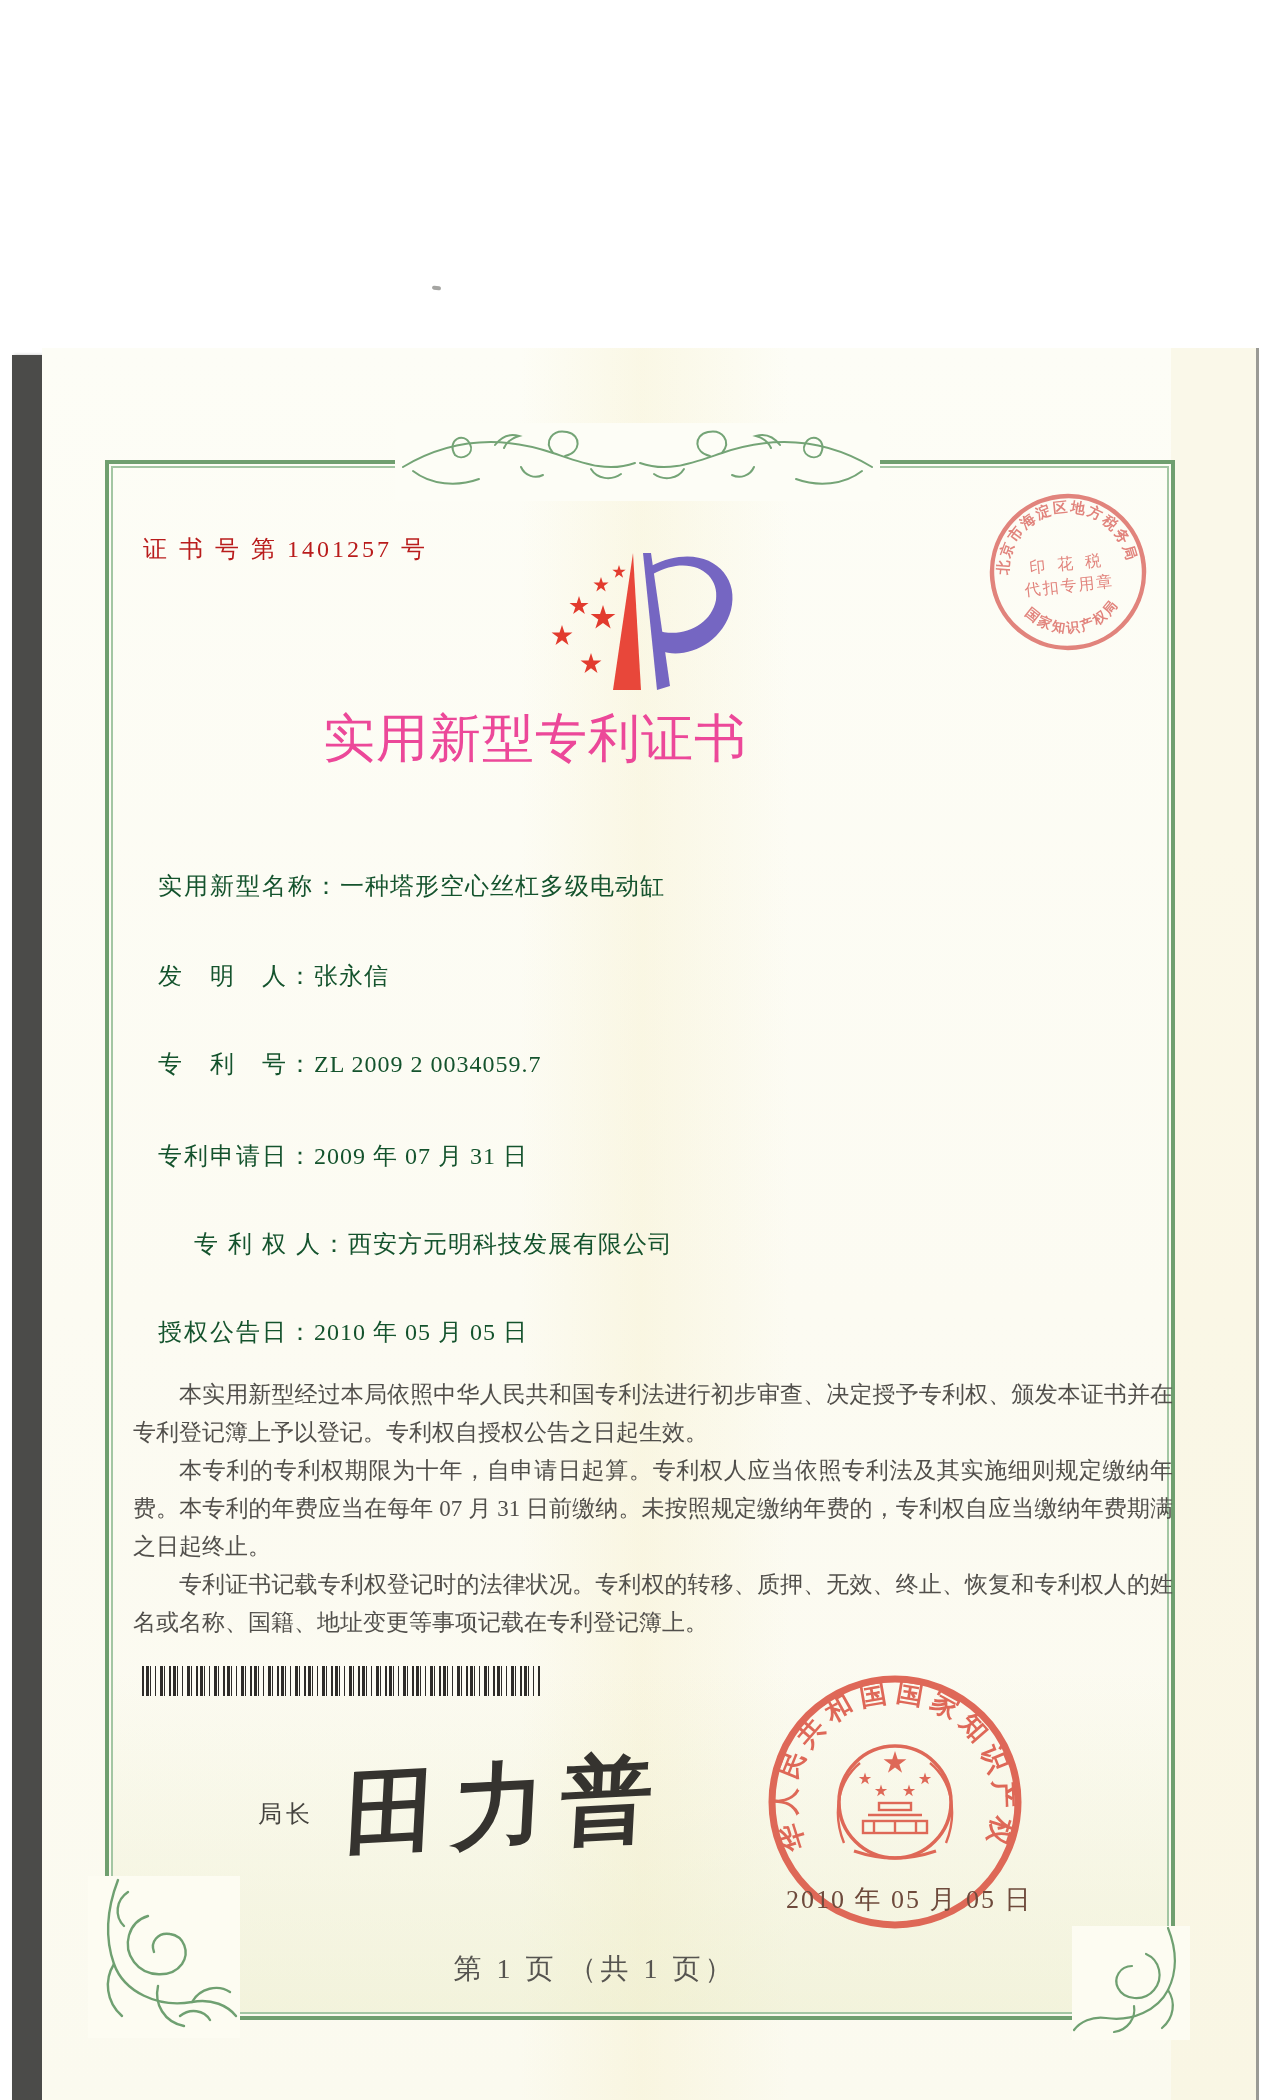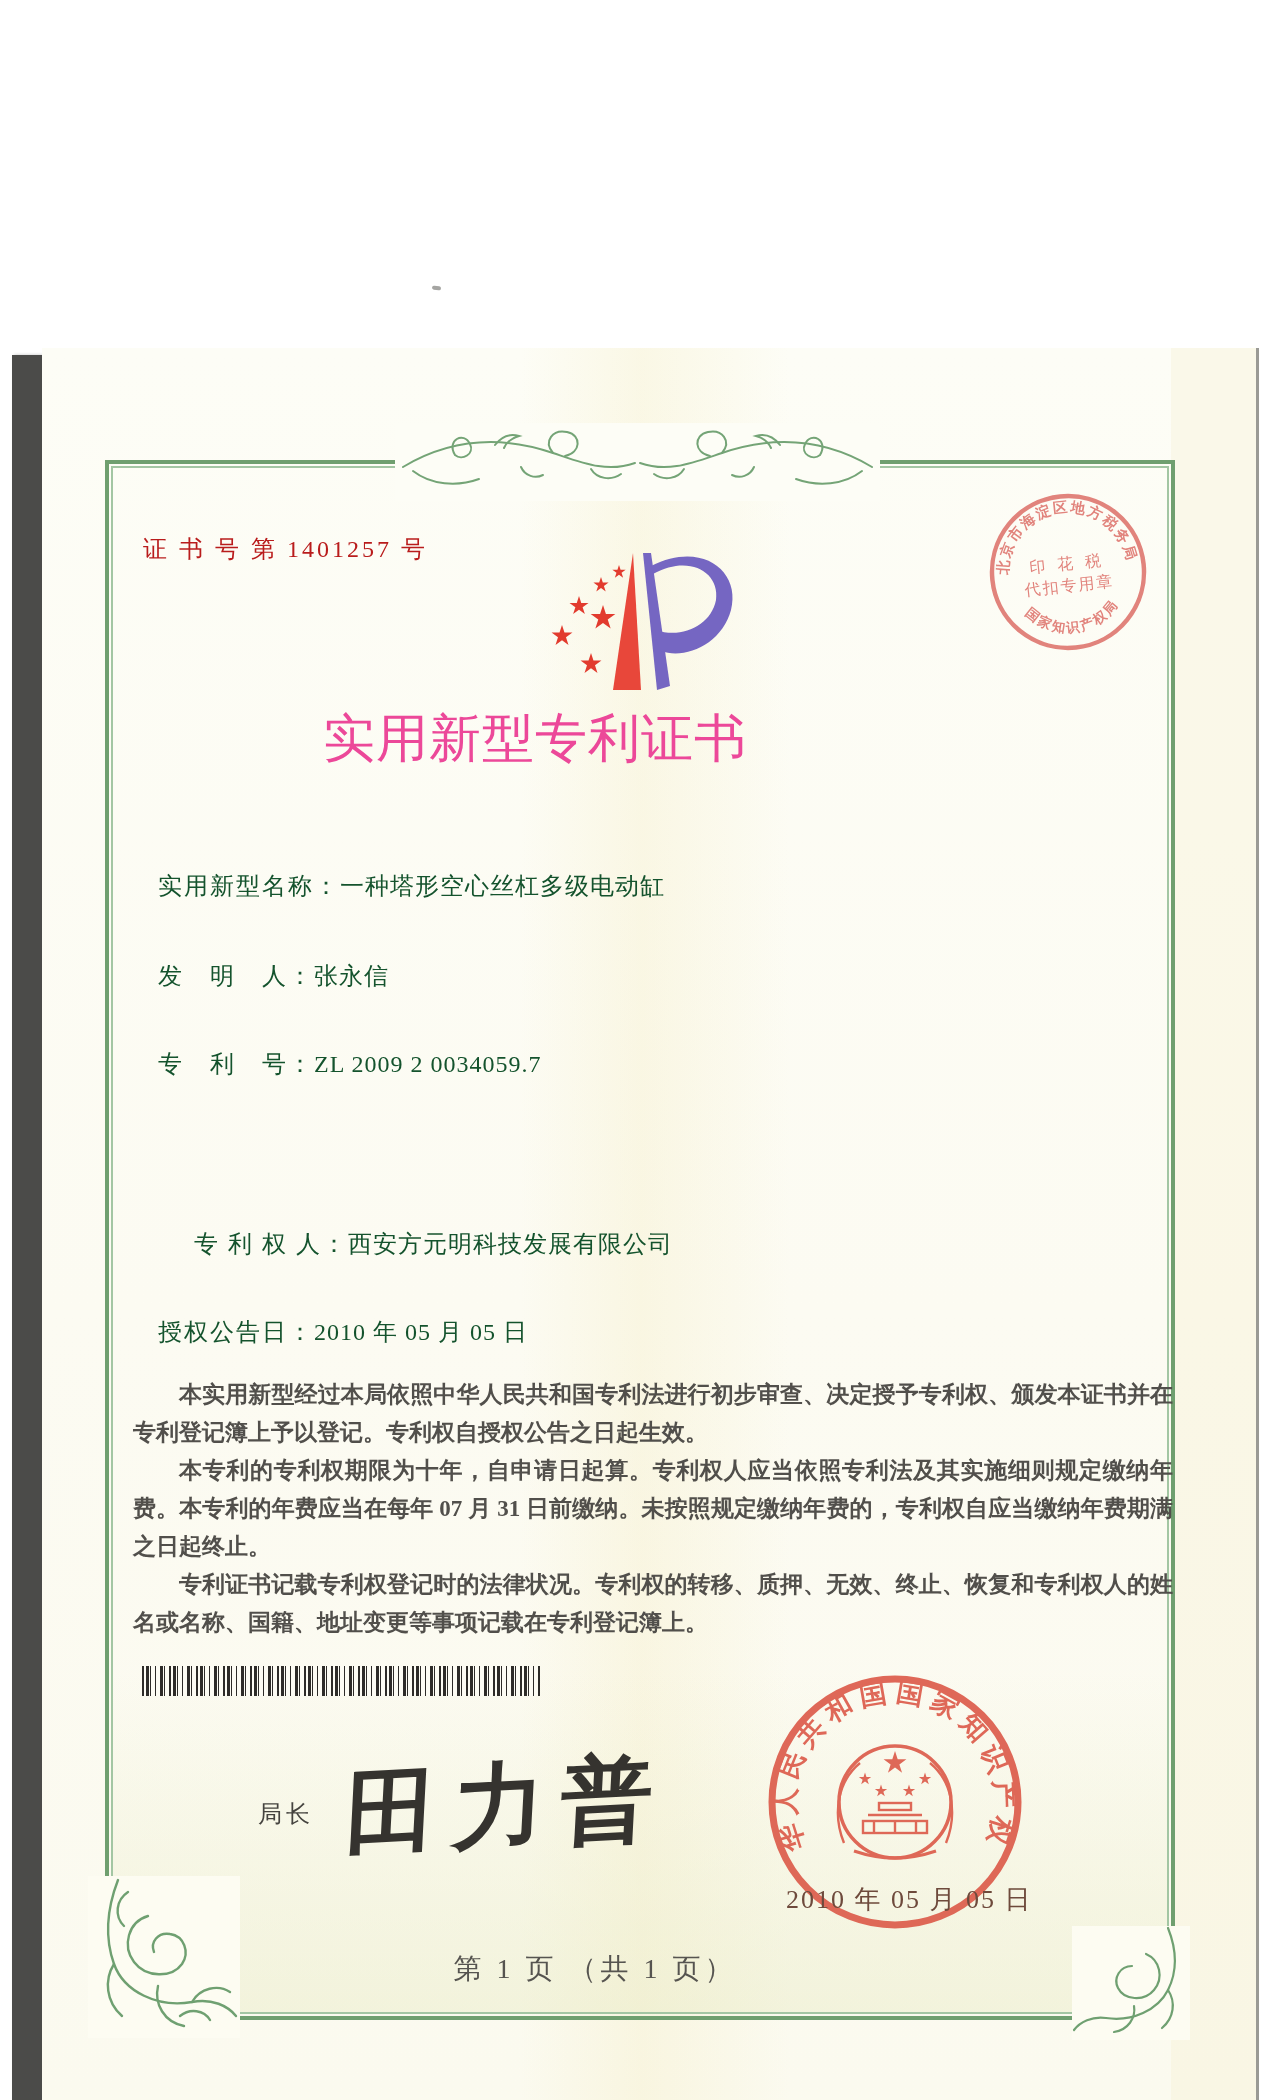--- a/index.html
+++ b/index.html
@@ -25,21 +25,21 @@
   
   .cert-number{position:absolute;left:143px;top:533px;font-size:24px;letter-spacing:3px;color:#b91c1c;}
   .logo{position:absolute;left:535px;top:538px;width:206px;height:158px;}
   .title{position:absolute;left:235px;top:704px;width:600px;text-align:center;
          font-size:52px;letter-spacing:1px;color:#ec4899;font-weight:500;}
   
   .field{position:absolute;left:158px;font-size:24px;color:#14532d;letter-spacing:1px;white-space:nowrap;}
   .field .lbl{letter-spacing:2px;}
   
   .body-text{position:absolute;left:133px;top:1376px;width:1040px;font-size:23px;line-height:38px;
-         text-align:justify;color:#514f4b;font-weight:bold;}
+         text-align:justify;color:#514f4b;}
   .body-text p{margin:0;text-indent:2em;}
   
   .barcode{position:absolute;left:142px;top:1666px;width:398px;height:30px;
     background:repeating-linear-gradient(90deg,
       #2e2c29 0 2px,#fdfcf4 2px 4px,#2e2c29 4px 7px,#fdfcf4 7px 8px,
       #2e2c29 8px 9px,#fdfcf4 9px 13px,#2e2c29 13px 14px,#fdfcf4 14px 18px,
       #2e2c29 18px 21px,#fdfcf4 21px 22px,#2e2c29 22px 23px,#fdfcf4 23px 27px);}
   
   .sig-label{position:absolute;left:258px;top:1798px;font-size:24px;letter-spacing:4px;color:#45433f;}
   .signature{position:absolute;left:345px;top:1744px;font-size:92px;letter-spacing:16px;color:#35332f;
@@ -161,20 +161,23 @@
   </div>
 
   <div class="field" style="top:870px;">
     <span class="lbl">实用新型名称：</span><span>一种塔形空心丝杠多级电动缸</span>
   </div>
   <div class="field" style="top:960px;">
     <span class="lbl">发　明　人：</span><span>张永信</span>
   </div>
   <div class="field" style="top:1048px;">
     <span class="lbl">专　利　号：</span><span>ZL 2009 2 0034059.7</span>
+  </div>
+  <div class="field" style="top:1140px;">
+    <span class="lbl">专利申请日：</span><span>2009 年 07 月 31 日</span>
   </div>
   <div class="field" style="top:1228px;margin-left:36px;">
     <span class="lbl">专 利 权 人：</span><span>西安方元明科技发展有限公司</span>
   </div>
   <div class="field" style="top:1316px;text-align:right;">
     <span class="lbl">授权公告日：</span><span>2010 年 05 月 05 日</span>
   </div>
 
   <div class="body-text">
     <p>本实用新型经过本局依照中华人民共和国专利法进行初步审查、决定授予专利权、颁发本证书并在专利登记簿上予以登记。专利权自授权公告之日起生效。</p>

